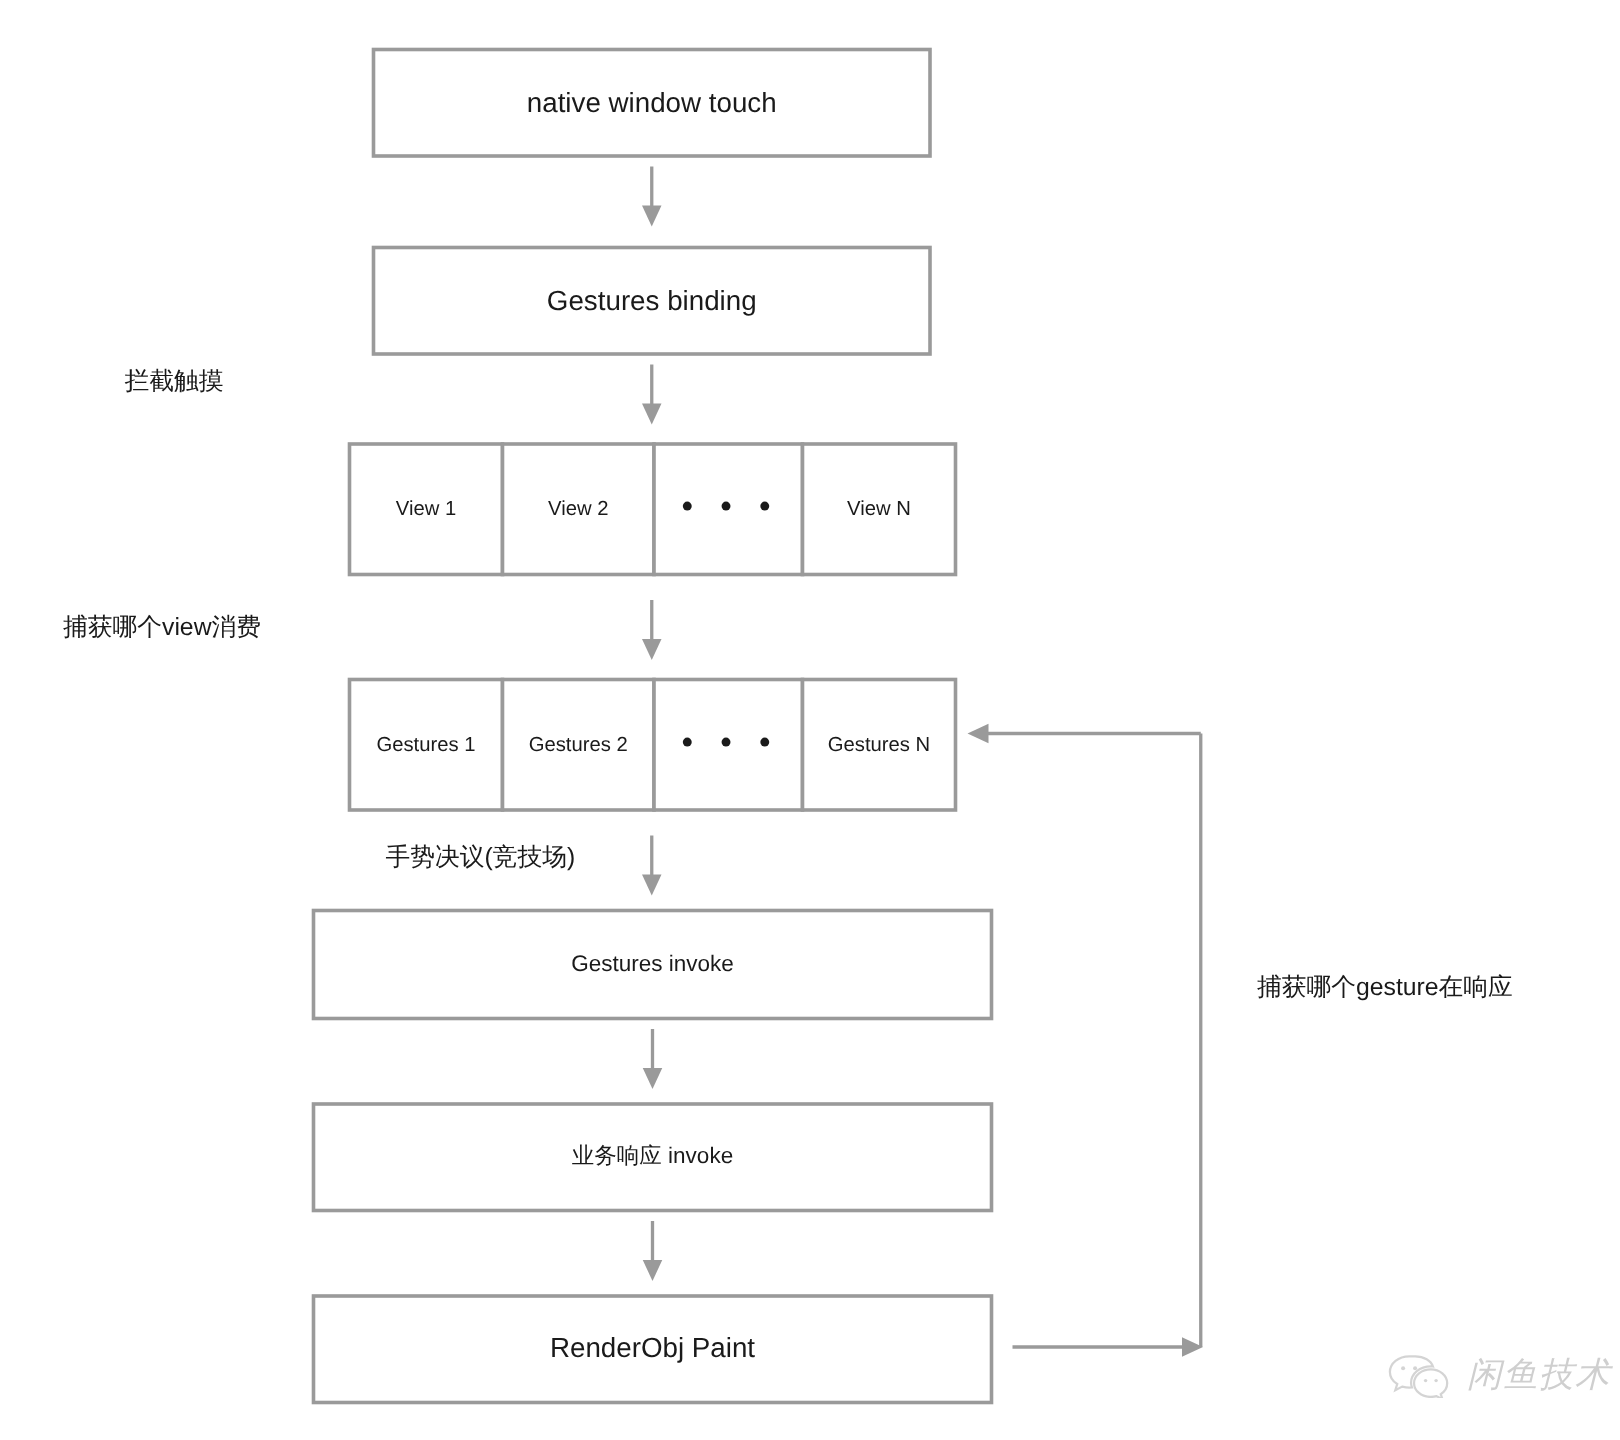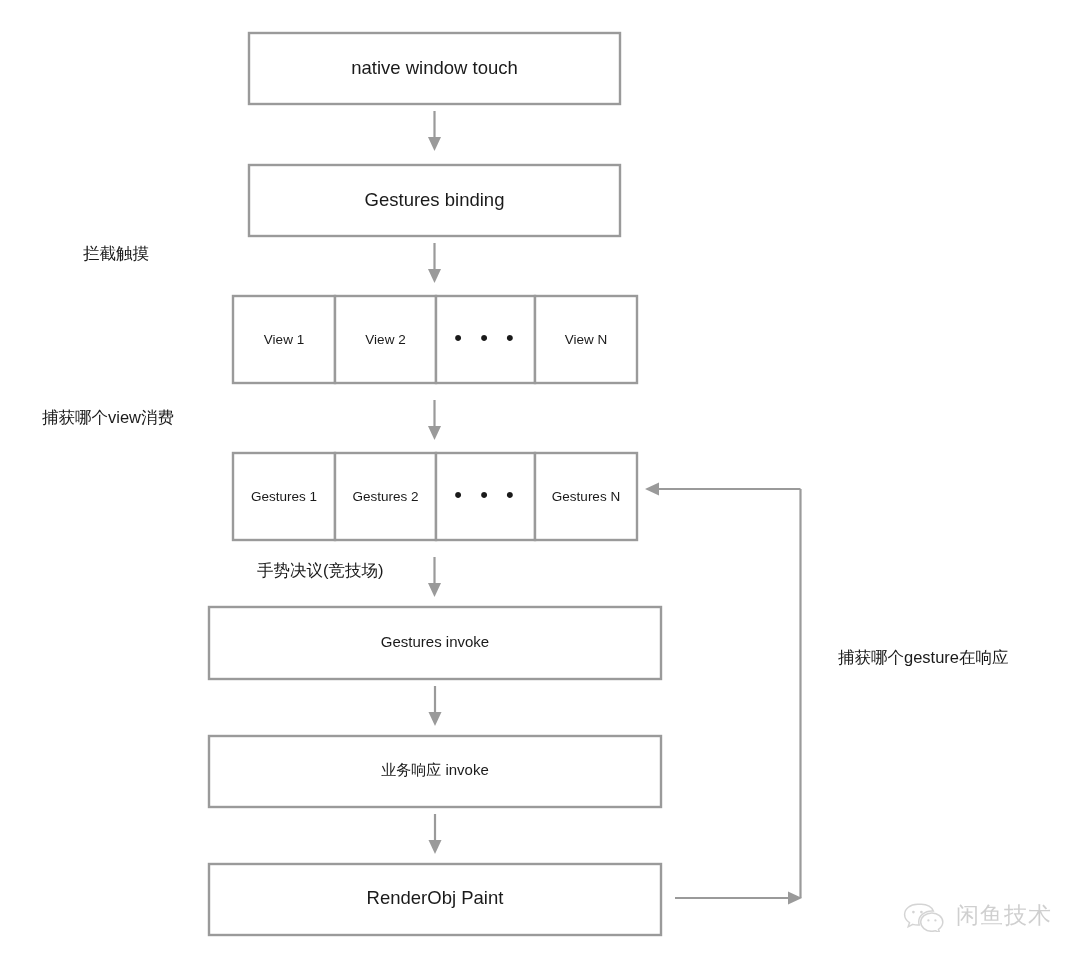--- a/index.html
+++ b/index.html
@@ -65,26 +65,28 @@
     font-size: 22px;
     letter-spacing: 6px;
     fill: #1a1a1a;
     text-anchor: middle;
     dominant-baseline: middle;
     font-family: "Liberation Sans", "DejaVu Sans", sans-serif;
   }
   
   #watermark {
     position: absolute;
-    right: 28px;
+    right: 6px;
     bottom: 28px;
     display: flex;
+    align-items: center;
     gap: 8px;
     opacity: 0.42;
     user-select: none;
+    font-style: italic;
   }
   #watermark .wm-text {
     font-family: "DejaVu Sans", "Liberation Sans", sans-serif;
     font-size: 23px;
     color: #8e8e8e;
     letter-spacing: 1px;
   }
   #watermark .wm-icon {
     display: block;
   }

